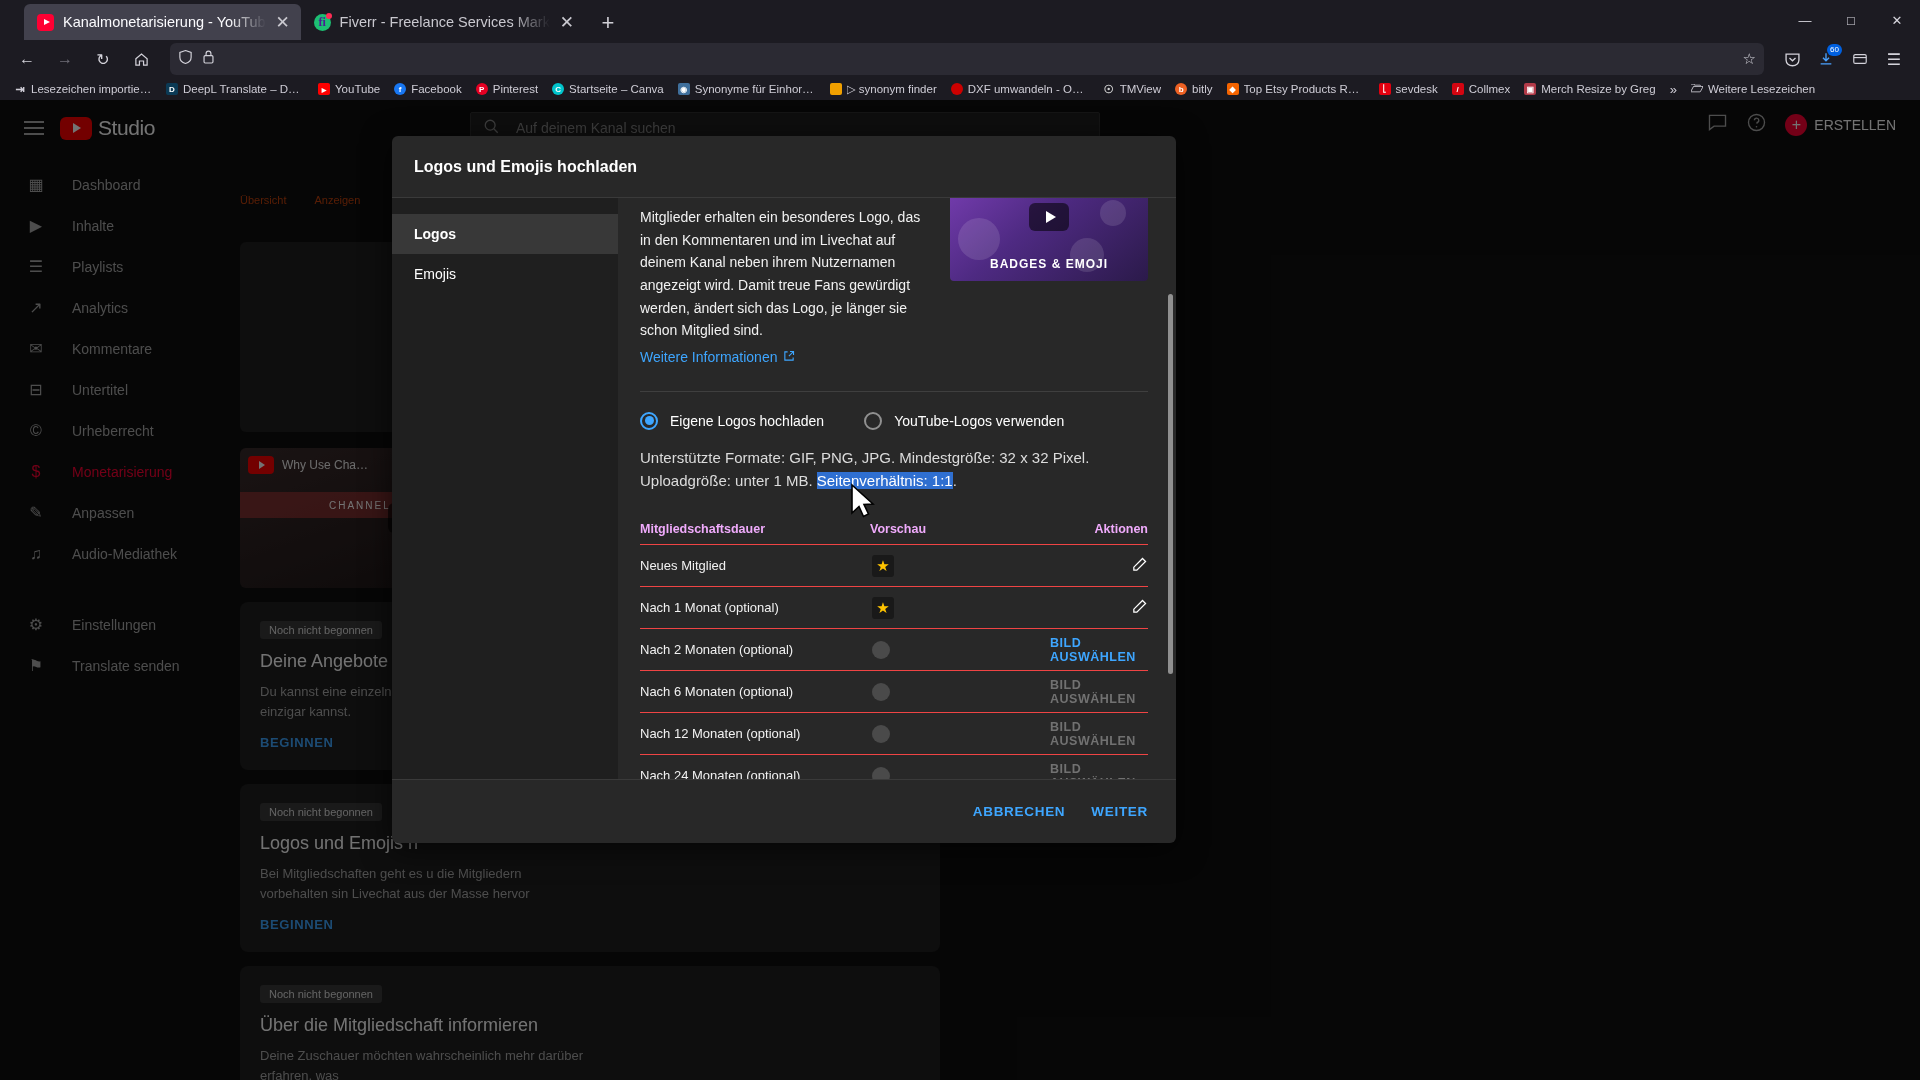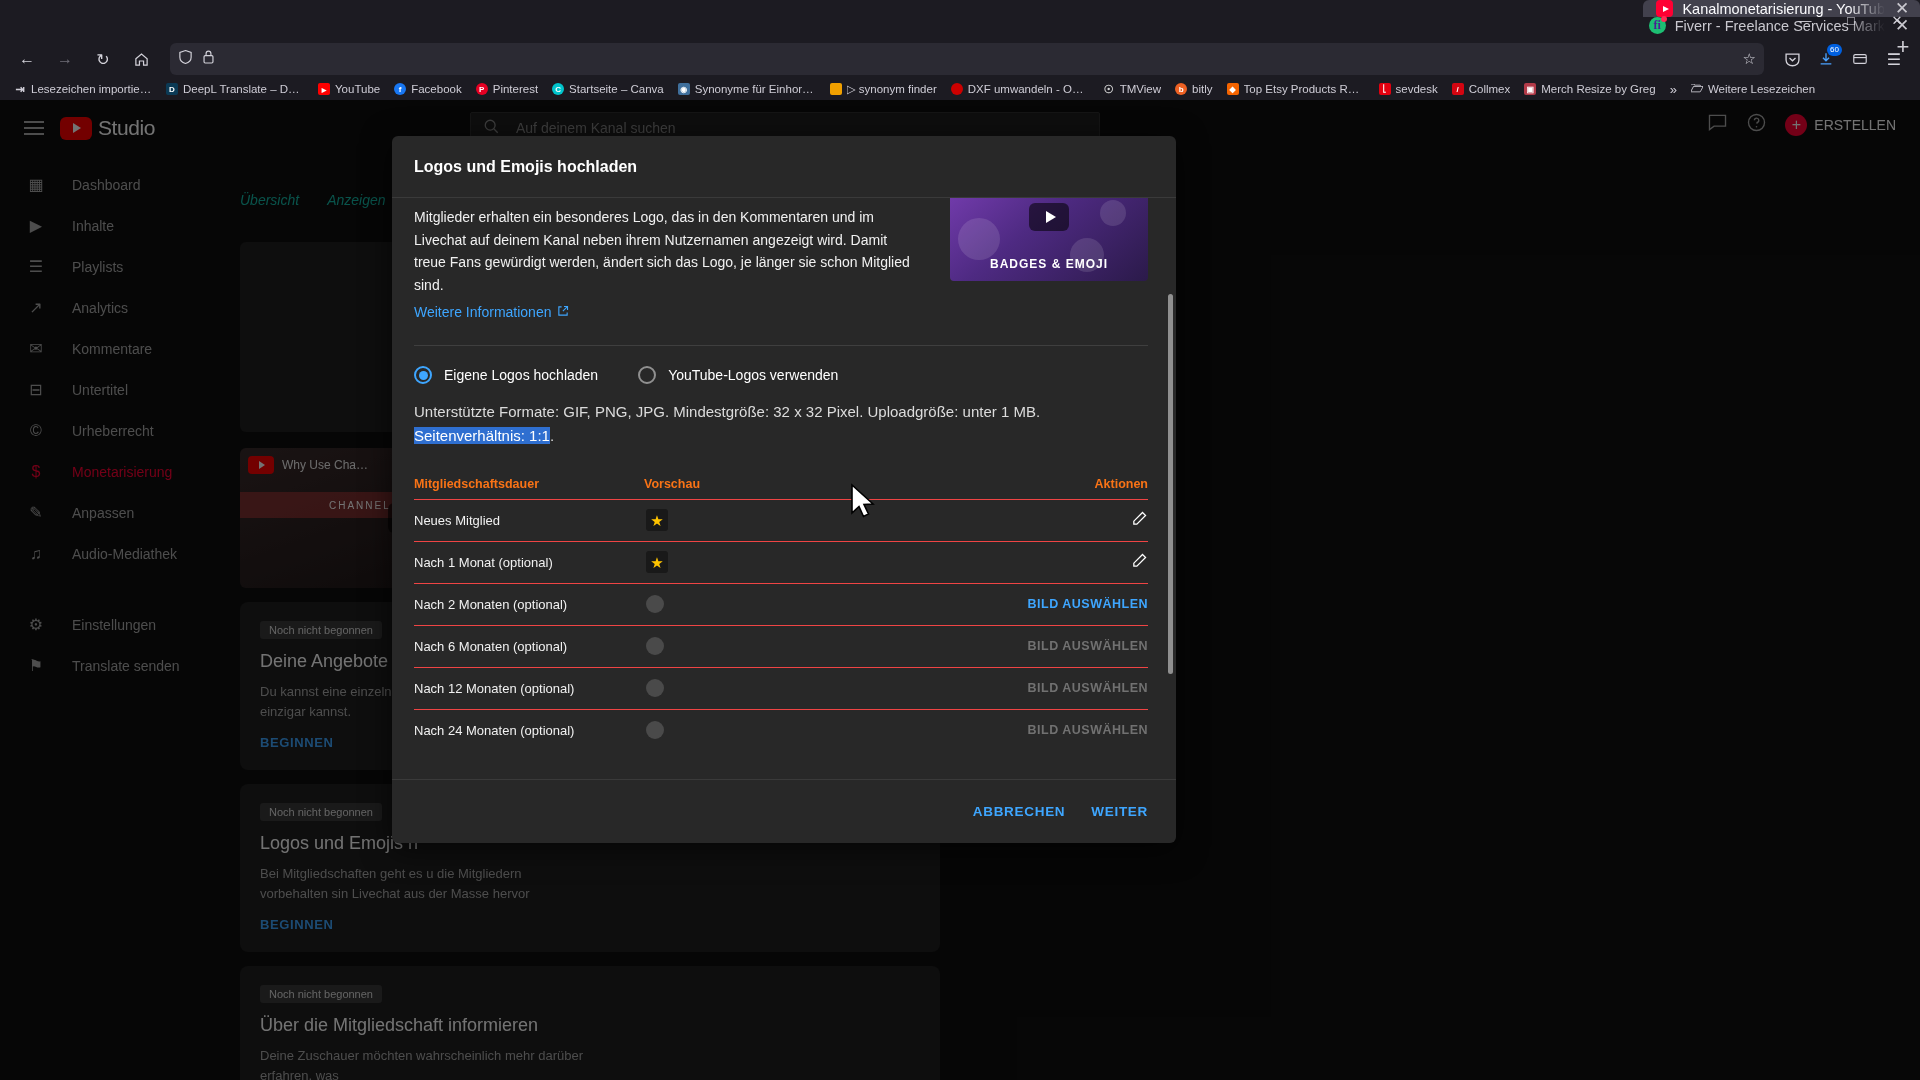--- a/index.html
+++ b/index.html
@@ -13,21 +13,20 @@
   body { position: relative; }
 
   
   .browser-chrome {
     position: absolute; top: 0; left: 0; width: 1920px; height: 100px;
     background: #1c1b22; z-index: 50;
   }
   .tabstrip {
     position: relative; height: 40px; display: flex; align-items: flex-end;
     padding-left: 24px;
-    flex-direction: column;
   }
   .tab {
     height: 36px; display: flex; align-items: center; gap: 9px;
     padding: 0 10px 0 13px; border-radius: 6px 6px 0 0;
     font-size: 14.5px; color: #c9c8cf; max-width: 300px; min-width: 240px;
     position: relative;
   }
   .tab.active { background: #42414d; color: #fbfbfe; }
   .tab-title {
     flex: 1; white-space: nowrap; overflow: hidden;
@@ -150,21 +149,21 @@
   .sb-item {
     height: 41px; display: flex; align-items: center; gap: 24px; padding: 0 24px;
     color: #aaa; font-size: 14px;
   }
   .sb-item.active { color: #ff0033; }
   .sb-ico { width: 24px; display: flex; align-items: center; justify-content: center; font-size: 16px; }
   .sb-spacer { height: 30px; }
 
   .yt-main { flex: 1; padding: 20px 24px 0 0; }
   .yt-tabs { display: flex; gap: 28px; height: 48px; align-items: center; padding-left: 0; }
-  .yt-tab { color: #14b8a6; font-size: 14px; font-style: italic; }
+  .yt-tab { color: #c2410c; font-size: 11px; }
   .promo-card {
     margin-top: 18px; width: 340px; height: 190px; background: #1f1f1f; border-radius: 6px;
   }
   .video-thumb {
     margin-top: 16px; width: 340px; height: 140px; border-radius: 6px;
     background: linear-gradient(160deg, #3a2b2b, #1a1414);
     position: relative; overflow: hidden;
   }
   .vt-head {
     position: absolute; top: 8px; left: 8px; display: flex; align-items: center; gap: 8px;
@@ -263,21 +262,21 @@
   }
   .radio.on { border-color: #3ea6ff; }
   .radio.on::after { content: ""; width: 9px; height: 9px; border-radius: 50%; background: #3ea6ff; }
   .note { font-size: 15px; color: #dcdcdc; margin-top: 16px; line-height: 1.55; }
   .hl { background: #2f6fd0; color: #fff; }
 
   .tbl { margin-top: 22px; }
   .tbl-head, .tbl-row {
     display: grid; grid-template-columns: 230px 180px 1fr; align-items: center;
   }
-  .tbl-head { height: 30px; font-size: 12.5px; font-weight: bold; color: #f97316; }
+  .tbl-head { height: 30px; font-size: 12.5px; font-weight: bold; color: #f0abfc; }
   .tbl-head .c3 { text-align: right; }
   .tbl-row { height: 42px; border-top: 1px solid #ef4444; font-size: 13px; color: #f1f1f1; }
   .tbl-row:first-child { border-top: none; }
   .prev-cell { display: flex; justify-content: flex-start; padding-left: 2px; }
   .badge-star {
     width: 22px; height: 22px; background: #191919; border-radius: 3px;
     display: flex; align-items: center; justify-content: center;
     color: #ffc400; font-size: 15px; line-height: 1;
   }
   .badge-empty { width: 18px; height: 18px; border-radius: 50%; background: #4a4a4a; }
@@ -574,20 +573,24 @@
 
   <div class="scrim"></div>
 </div>
 
 <div class="modal">
 
   <div class="modal-head">Logos und Emojis hochladen</div>
 
   <div class="modal-body">
 
+    <div class="modal-nav">
+      <div class="mn-item active">Logos</div>
+      <div class="mn-item">Emojis</div>
+    </div>
 
     <div class="modal-content">
       <div class="mc-inner">
 
         <div class="intro">
           <div class="intro-text">
             <span>Mitglieder erhalten ein besonderes Logo, das in den Kommentaren und im Livechat auf deinem Kanal neben ihrem Nutzernamen angezeigt wird. Damit treue Fans gewürdigt werden, ändert sich das Logo, je länger sie schon Mitglied sind.</span>
             <div>
               <span class="intro-link">
                 <span>Weitere Informationen</span>

